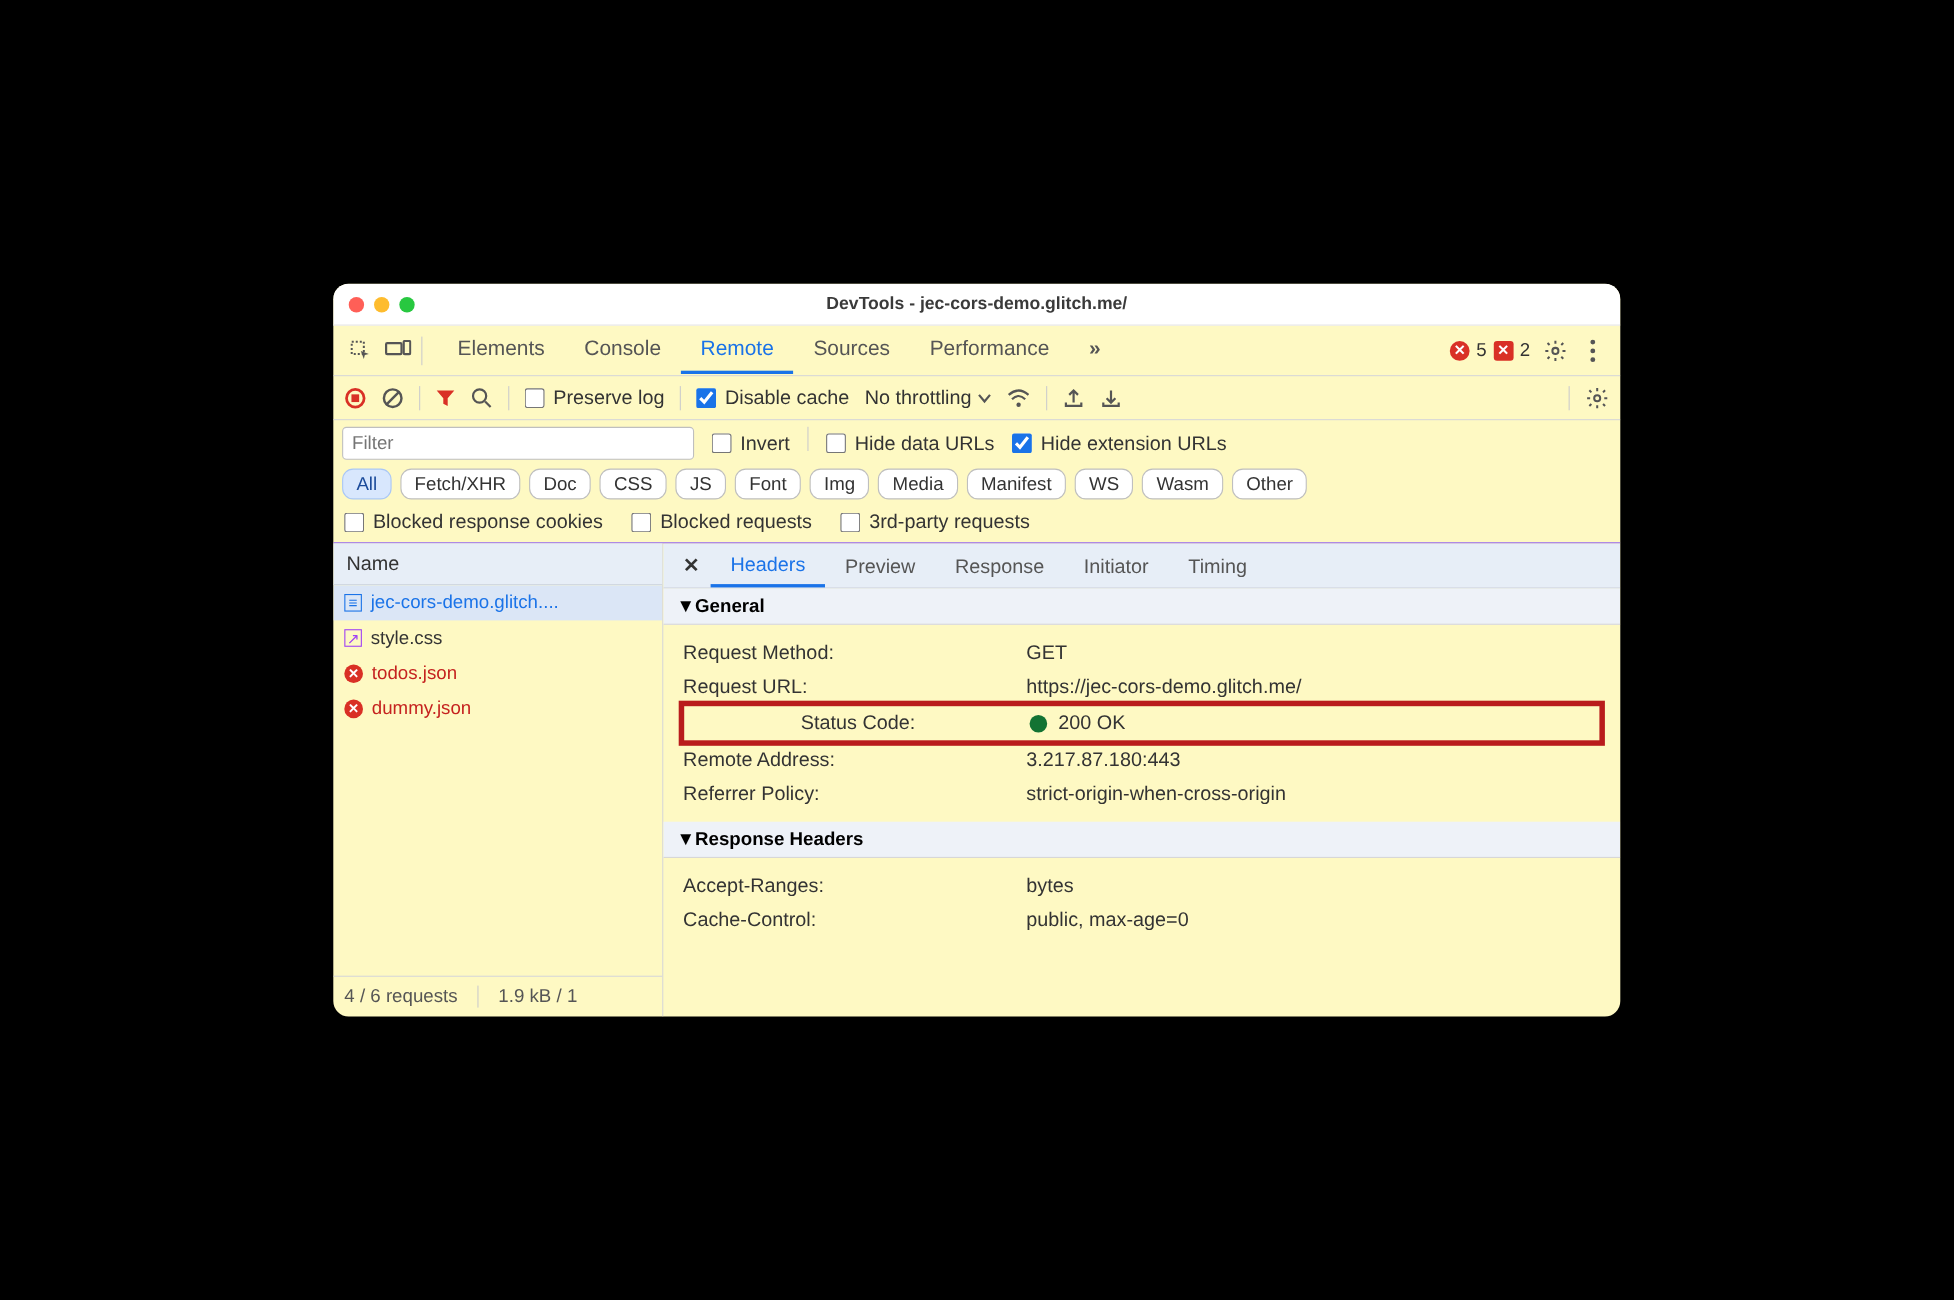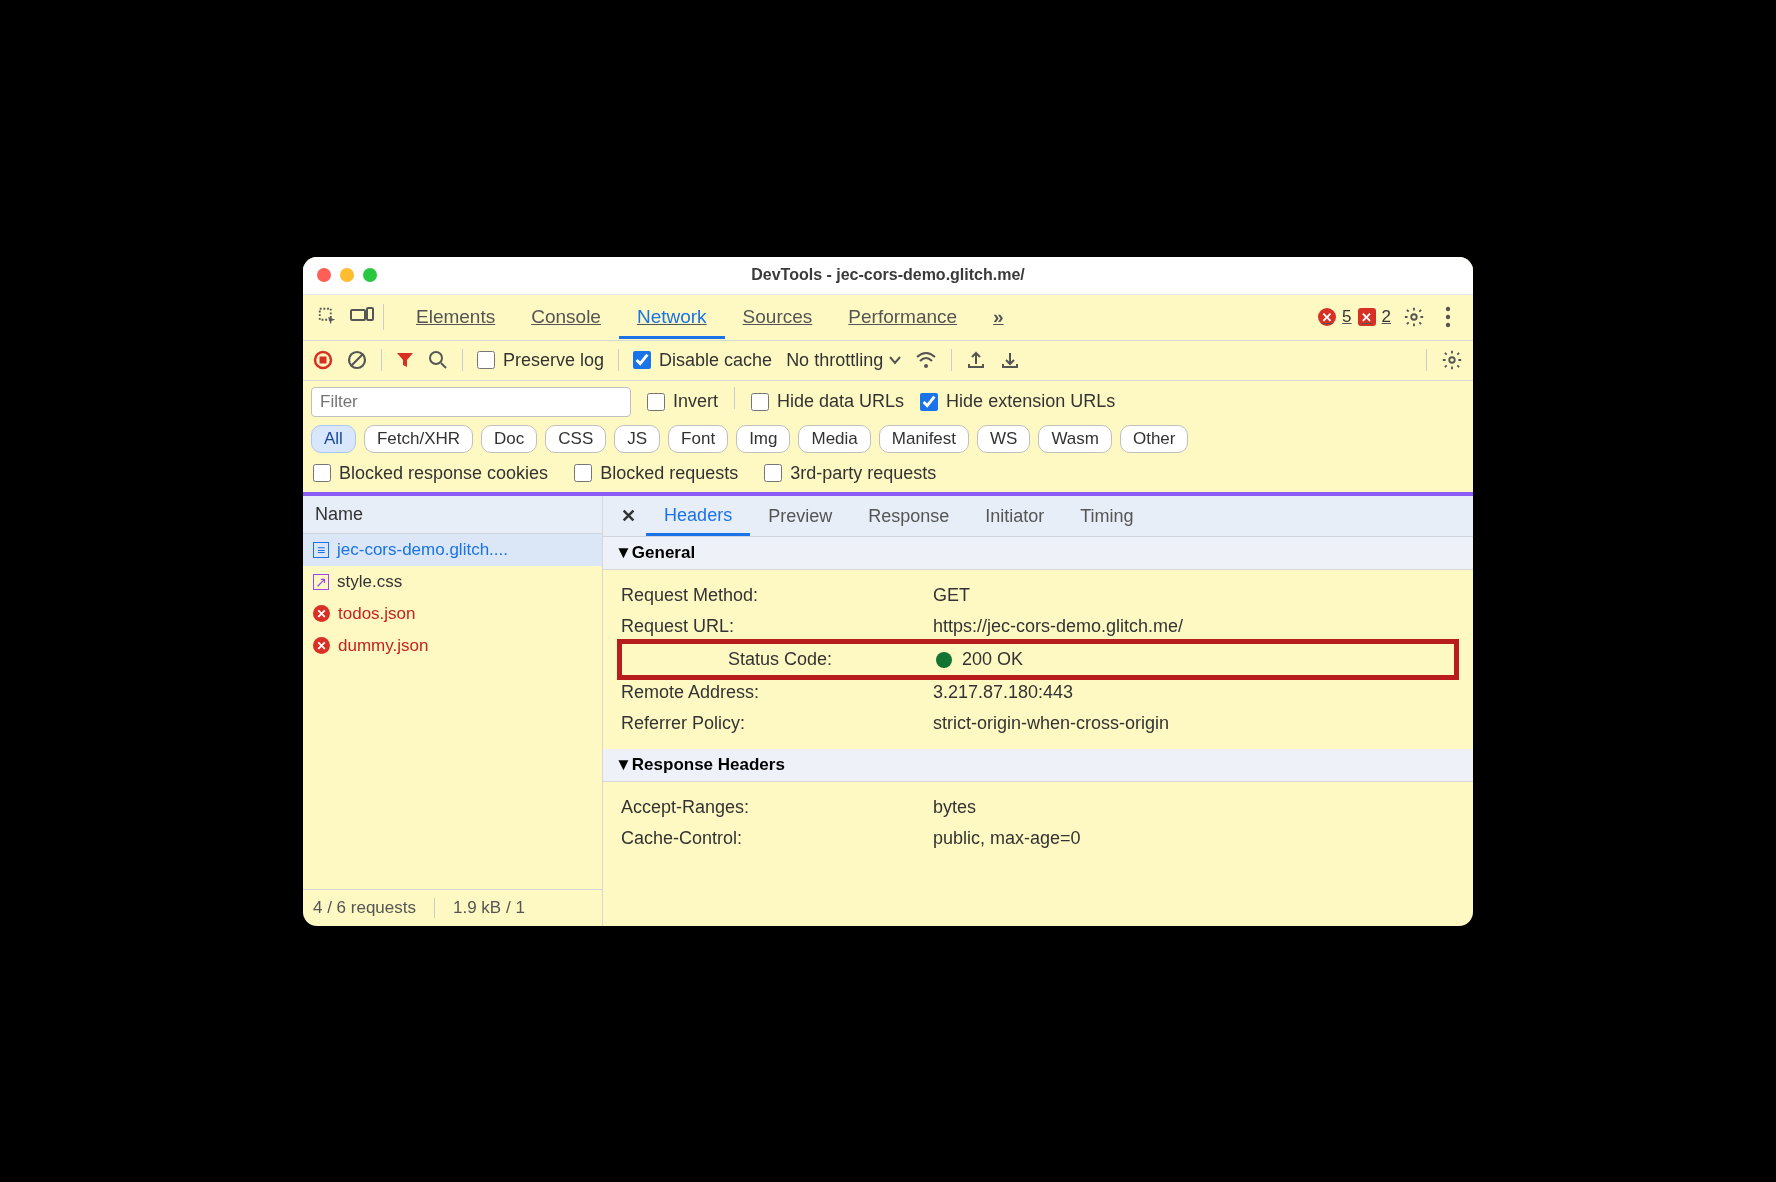--- a/index.html
+++ b/index.html
@@ -38,21 +38,20 @@
   
   .tabs-row {
     height: 46px;
     display: flex;
     align-items: center;
     border-bottom: 1px solid #d7d7d7;
     padding: 0 8px;
     gap: 0;
     font-size: 19px;
     color: #555;
-    text-decoration: underline;
   }
   .tabs-row .icon-btn { width: 34px; height: 34px; display:flex; align-items:center; justify-content:center; border-radius:4px; }
   .tabs { display:flex; gap: 0; margin-left: 10px; }
   .tab { padding: 10px 18px 8px; color:#555; cursor:pointer; }
   .tab.active { color:#1a73e8; border-bottom: 3px solid #1a73e8; }
   .spacer { flex: 1; }
   .err-badge { display:flex; align-items:center; gap:6px; font-size:17px; color:#333; margin-right: 6px; }
   .err-badge .circ { width:18px; height:18px; border-radius:50%; background:#d93025; display:flex; align-items:center; justify-content:center; color:#fff; font-size:13px; font-weight:700;}
   .err-badge .sq { width:18px; height:18px; border-radius:3px; background:#d93025; display:flex; align-items:center; justify-content:center; color:#fff; font-size:13px; font-weight:700;}
 
@@ -92,21 +91,21 @@
     border:1px solid #bfbfbf; border-radius: 10px;
     padding: 3px 12px; color:#333; background:#fff;
   }
   .chip.active { background:#d8e7fd; border-color:#a9c7f7; color:#1a4a9a; }
 
   
   .extra-row {
     padding: 6px 10px 8px;
     display:flex; gap:26px;
     font-size:18px; color:#333;
-    border-bottom: 4px solid #8b5cf6;
+    border-bottom: 1px solid #8b5cf6;
   }
 
   
   .split { display:flex; height: 430px; }
   .left { width: 300px; border-right: 1px solid #d7d7d7; display:flex; flex-direction:column; }
   .left-header {
     background:#e7eef7;
     padding: 8px 12px;
     font-size:18px; color:#333; font-weight:500;
     border-bottom:1px solid #cfd5de;
@@ -187,21 +186,21 @@
     <div class="icon-btn">
       <svg width="24" height="20" viewBox="0 0 24 20">
           <rect x="1" y="3" width="14" height="10" rx="1" fill="none" stroke="#555" stroke-width="2"></rect>
           <rect x="17" y="1" width="6" height="12" rx="1" fill="none" stroke="#555" stroke-width="2"></rect>
         </svg>
     </div>
     <div style="width:1px;height:26px;background:#ccc;margin:0 4px"></div>
     <div class="tabs">
       <div class="tab">Elements</div>
       <div class="tab">Console</div>
-      <div class="tab active">Network</div>
+      <div class="tab active">Remote</div>
       <div class="tab">Sources</div>
       <div class="tab">Performance</div>
       <div class="tab" style="font-weight:700">»</div>
     </div>
     <div class="spacer"></div>
     <div class="err-badge">
       <span class="circ">✕</span>
       <span>5</span>
     </div>
     <div class="err-badge">

